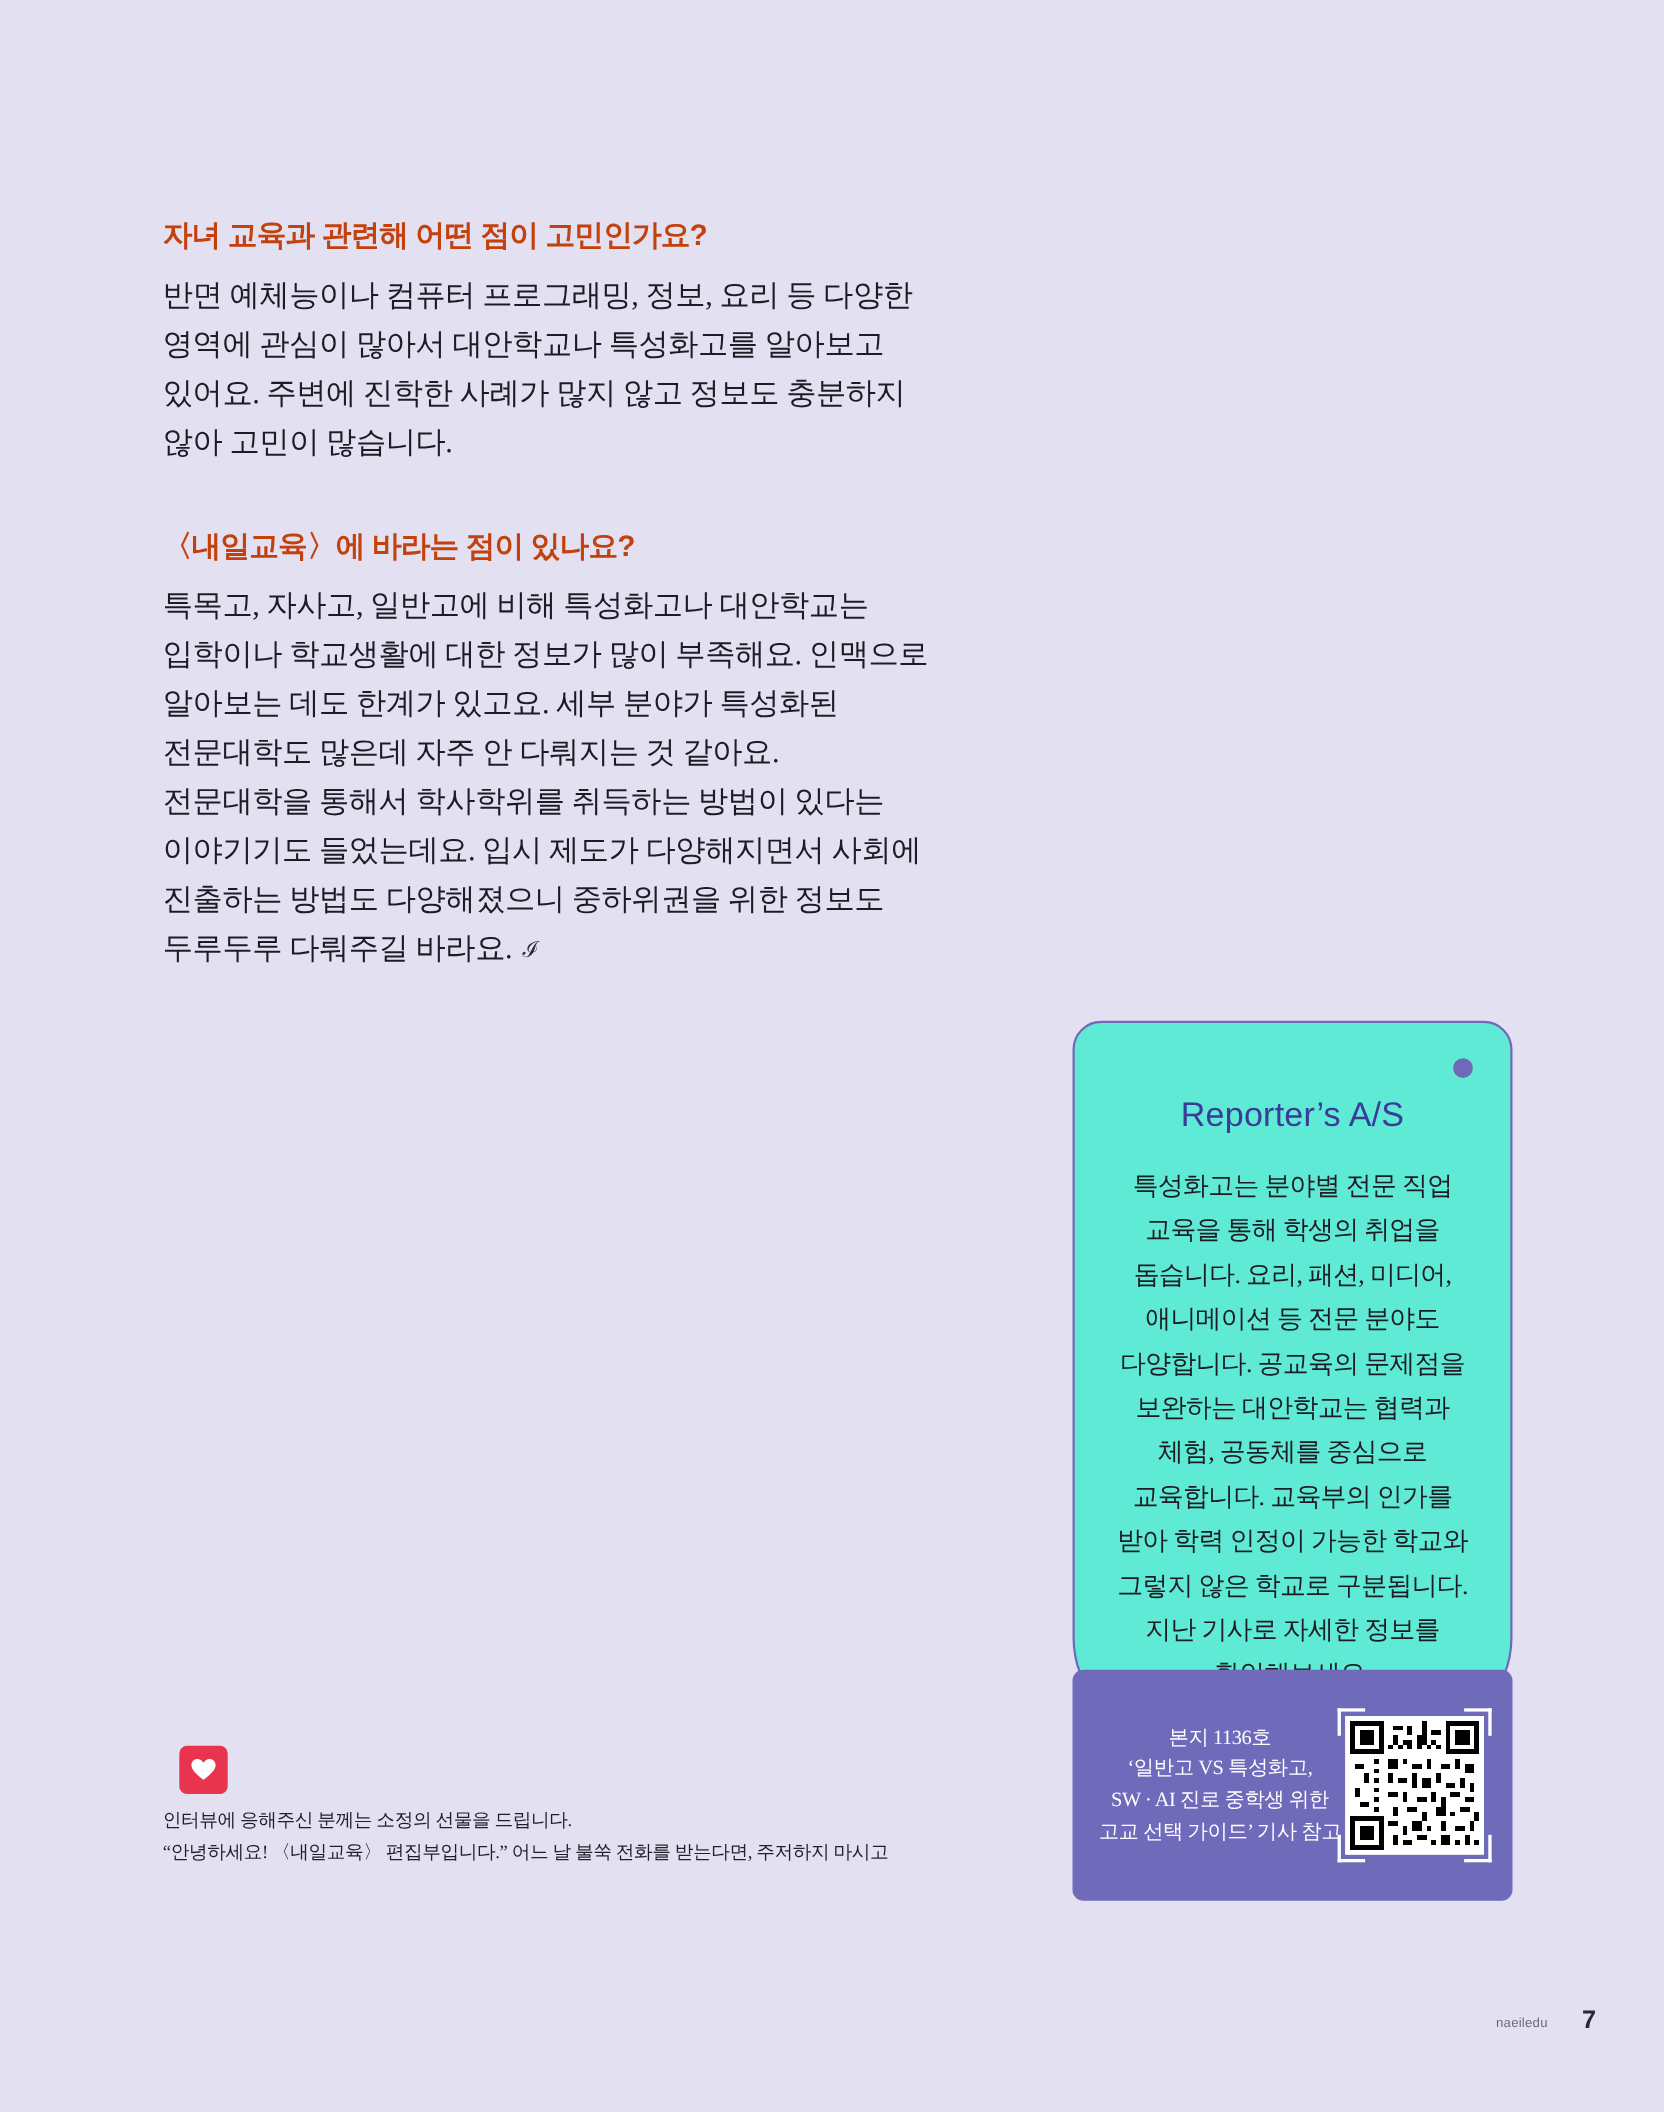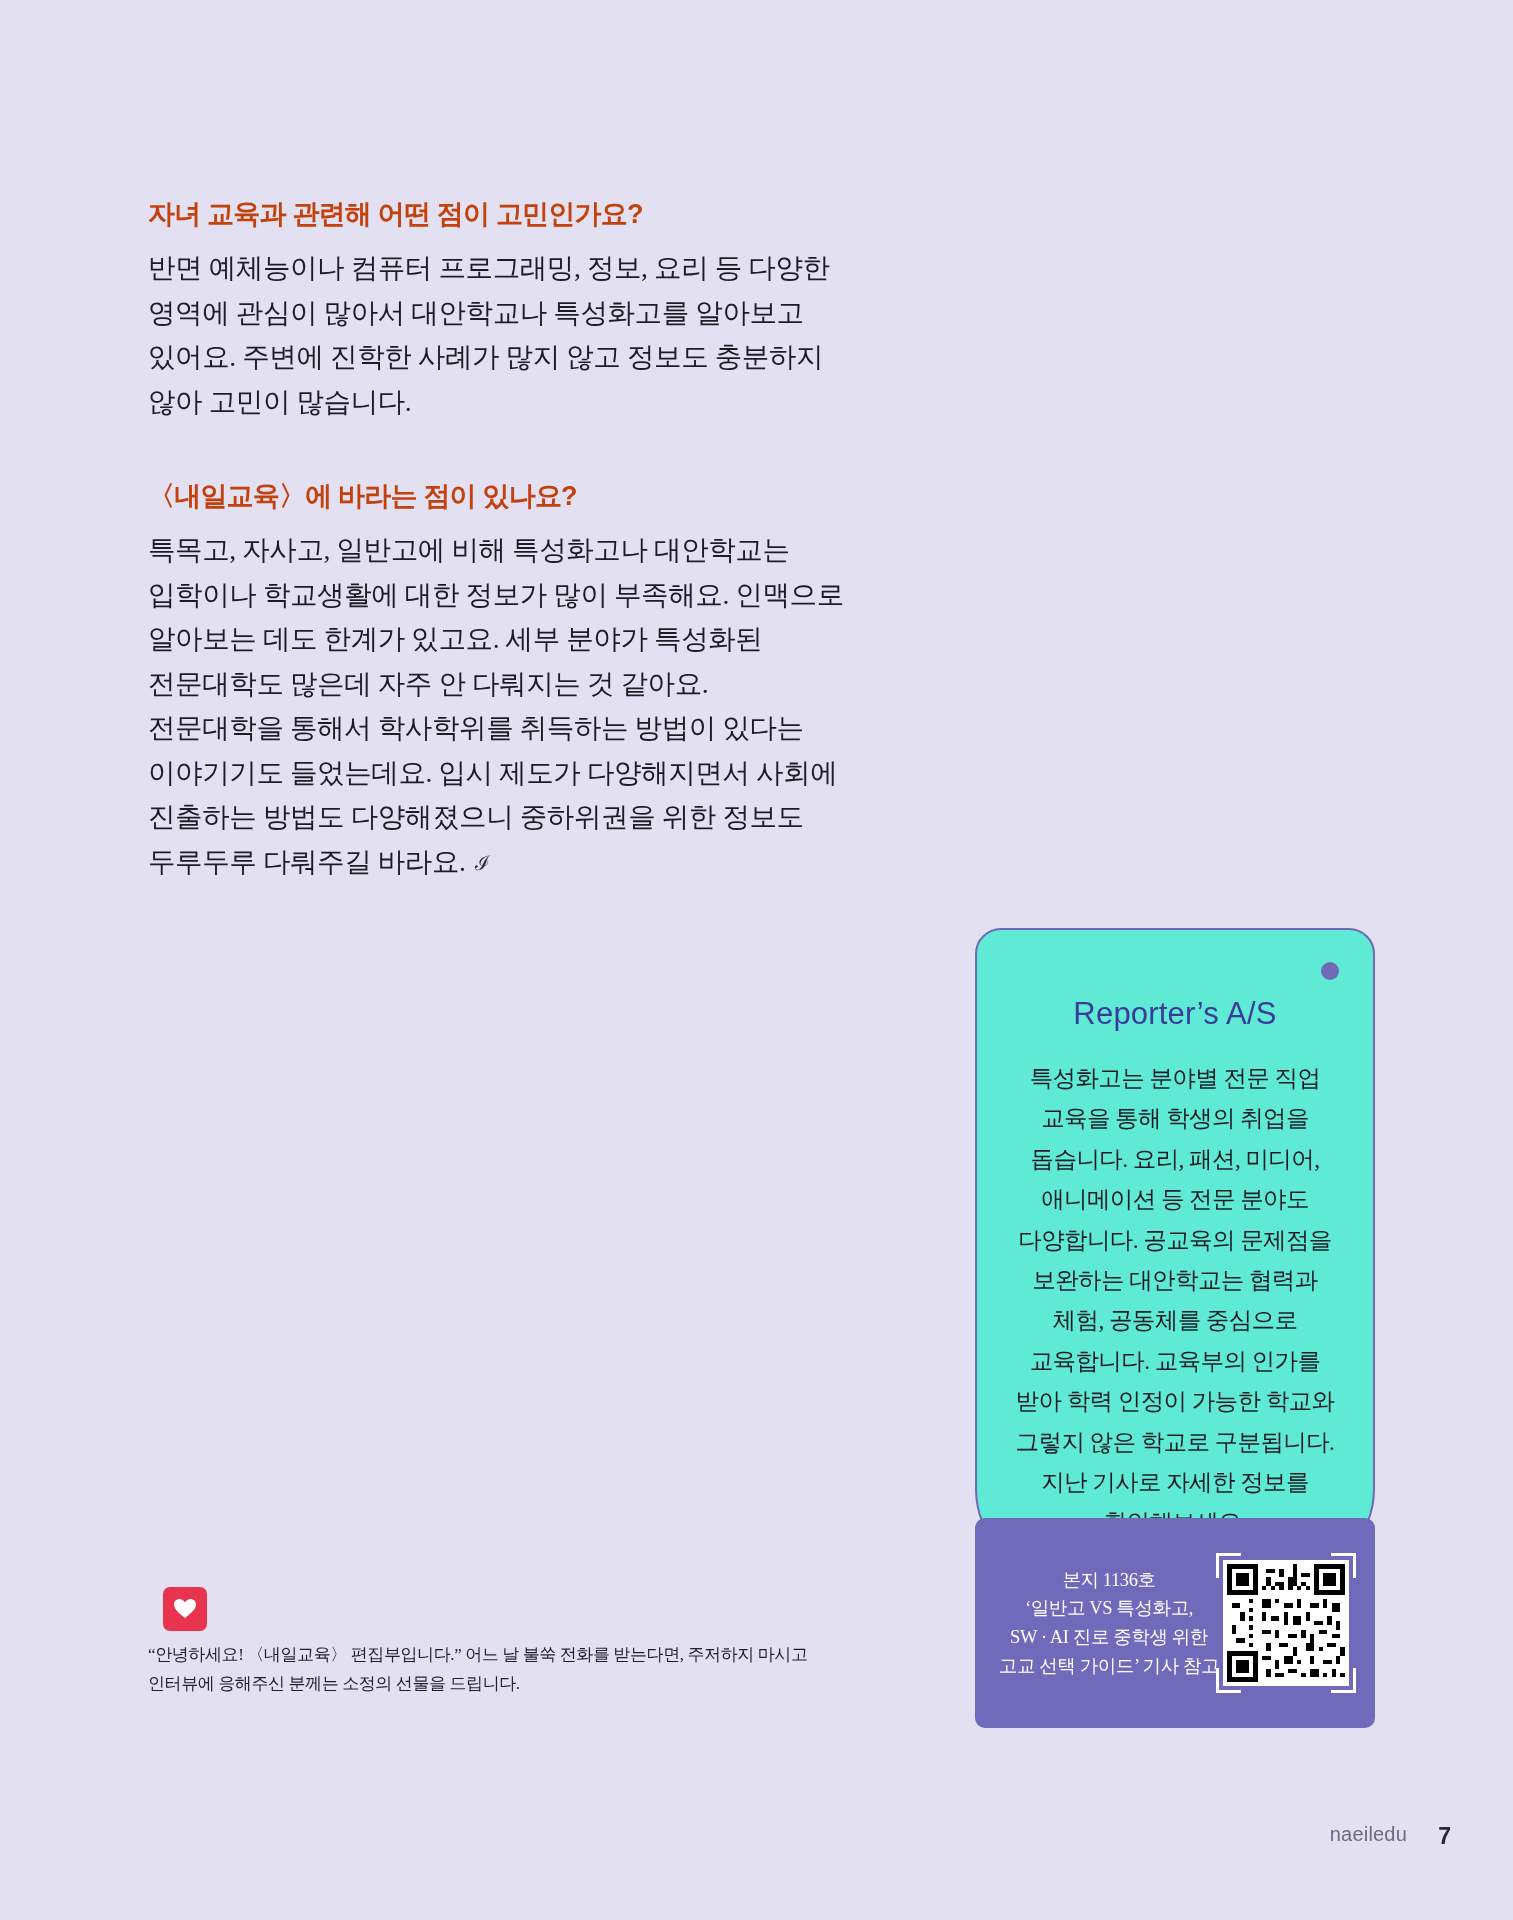--- a/index.html
+++ b/index.html
@@ -166,21 +166,21 @@
     letter-spacing: -0.4px;
     word-break: keep-all;
   }
 
   
   .brand {
     position: absolute;
     right: 106px;
     bottom: 74px;
     font-family: "Liberation Sans", sans-serif;
-    font-size: 20px;
+    font-size: 12px;
     color: #6d6a80;
     letter-spacing: 0.2px;
   }
   .folio {
     position: absolute;
     right: 62px;
     bottom: 70px;
     font-family: "Liberation Sans", sans-serif;
     font-size: 23px;
     font-weight: bold;
@@ -321,20 +321,20 @@
       </svg>
     </div>
   </div>
 
   <div class="heart-badge">
     <svg width="24" height="22" viewBox="0 0 24 22">
       <path d="M12 20 C4 14 1 10 1 6.5 C1 3.4 3.4 1 6.4 1 C8.6 1 10.7 2.3 12 4.4 C13.3 2.3 15.4 1 17.6 1 C20.6 1 23 3.4 23 6.5 C23 10 20 14 12 20 Z" fill="#ffffff"></path>
     </svg>
   </div>
   <div class="footer-note">
+    <div>인터뷰에 응해주신 분께는 소정의 선물을 드립니다.</div>
     <div>“안녕하세요! 〈내일교육〉 편집부입니다.” 어느 날 불쑥 전화를 받는다면, 주저하지 마시고</div>
-    <div>인터뷰에 응해주신 분께는 소정의 선물을 드립니다.</div>
   </div>
 
   <div class="brand">naeiledu</div>
   <div class="folio">7</div>
 
 </div>
 
 </body></html>

